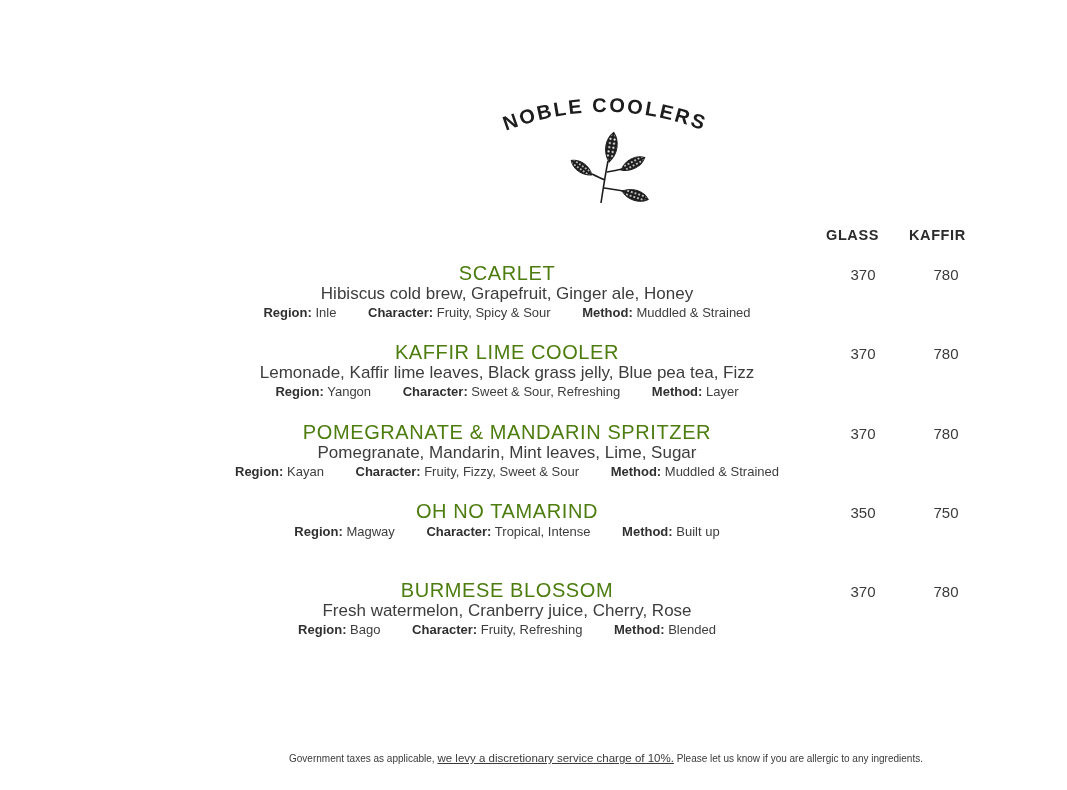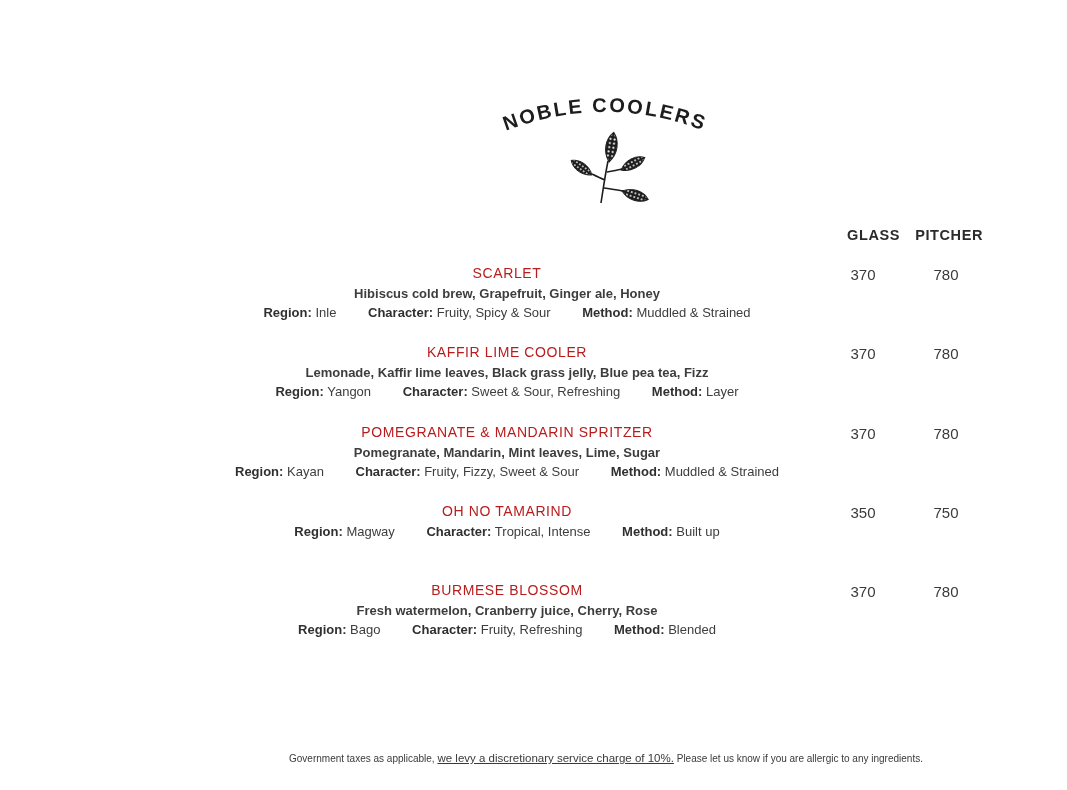--- a/index.html
+++ b/index.html
@@ -40,52 +40,51 @@
     top: 128px;
     width: 106px;
     height: 76px;
   }
 
   
   .col-header {
     position: absolute;
     top: 227px;
     width: 74px;
-    text-align: right;
+    text-align: left;
     font-size: 14.5px;
     font-weight: bold;
     letter-spacing: 0.6px;
     color: #2b2b2b;
   }
   .col-header.glass   { left: 826px; }
   .col-header.pitcher { left: 909px; }
 
   
   .menu-item {
     position: absolute;
     left: 0;
     width: 1067px;
   }
   .item-center {
     margin-left: 107px;
     width: 800px;
     text-align: center;
   }
   .item-name {
-    font-size: 14px;
+    font-size: 20px;
     line-height: 18px;
     letter-spacing: 0.6px;
-    color: #b91c1c;
+    color: #4d7c0f;
   }
   .item-ingredients {
     margin-top: 4px;
-    font-size: 13px;
+    font-size: 17px;
     line-height: 15px;
     color: #3d3d3d;
-    font-weight: bold;
   }
   .item-meta {
     margin-top: 4px;
     font-size: 13px;
     line-height: 15px;
     color: #3d3d3d;
   }
   .item-meta .seg { white-space: nowrap; }
   .item-meta .seg + .seg { margin-left: 28px; }
   .item-meta .lbl { font-weight: bold; color: #303030; margin-top: 24px; }
@@ -148,21 +147,21 @@
     <path d="M55 44 C 61 43 66 42 70 41" fill="none" stroke="#1d1d1d" stroke-width="1.4"></path>
     <path d="M52 60 C 59 61 65 62 71 63" fill="none" stroke="#1d1d1d" stroke-width="1.4"></path>
 
     <use href="#leafShape" fill="url(#dots)" stroke="#1d1d1d" stroke-width="1" transform="translate(57,34) rotate(9)"></use>
     <use href="#leafShape" fill="url(#dots)" stroke="#1d1d1d" stroke-width="1" transform="translate(40,47) rotate(-55) scale(0.85)"></use>
     <use href="#leafShape" fill="url(#dots)" stroke="#1d1d1d" stroke-width="1" transform="translate(69,42) rotate(62) scale(0.9)"></use>
     <use href="#leafShape" fill="url(#dots)" stroke="#1d1d1d" stroke-width="1" transform="translate(70,63) rotate(108) scale(0.92)"></use>
   </svg>
 
   <div class="col-header glass">GLASS</div>
-  <div class="col-header pitcher">PITCHER</div>
+  <div class="col-header pitcher">KAFFIR</div>
 
   <div class="menu-item mi-1">
     <div class="item-center">
       <div class="item-name">SCARLET</div>
       <div class="item-ingredients">Hibiscus cold brew, Grapefruit, Ginger ale, Honey</div>
       <div class="item-meta">
         <span class="seg"><span class="lbl">Region:</span> <span>Inle</span></span>
         <span class="seg"><span class="lbl">Character:</span> <span>Fruity, Spicy &amp; Sour</span></span>
         <span class="seg"><span class="lbl">Method:</span> <span>Muddled &amp; Strained</span></span>
       </div>

